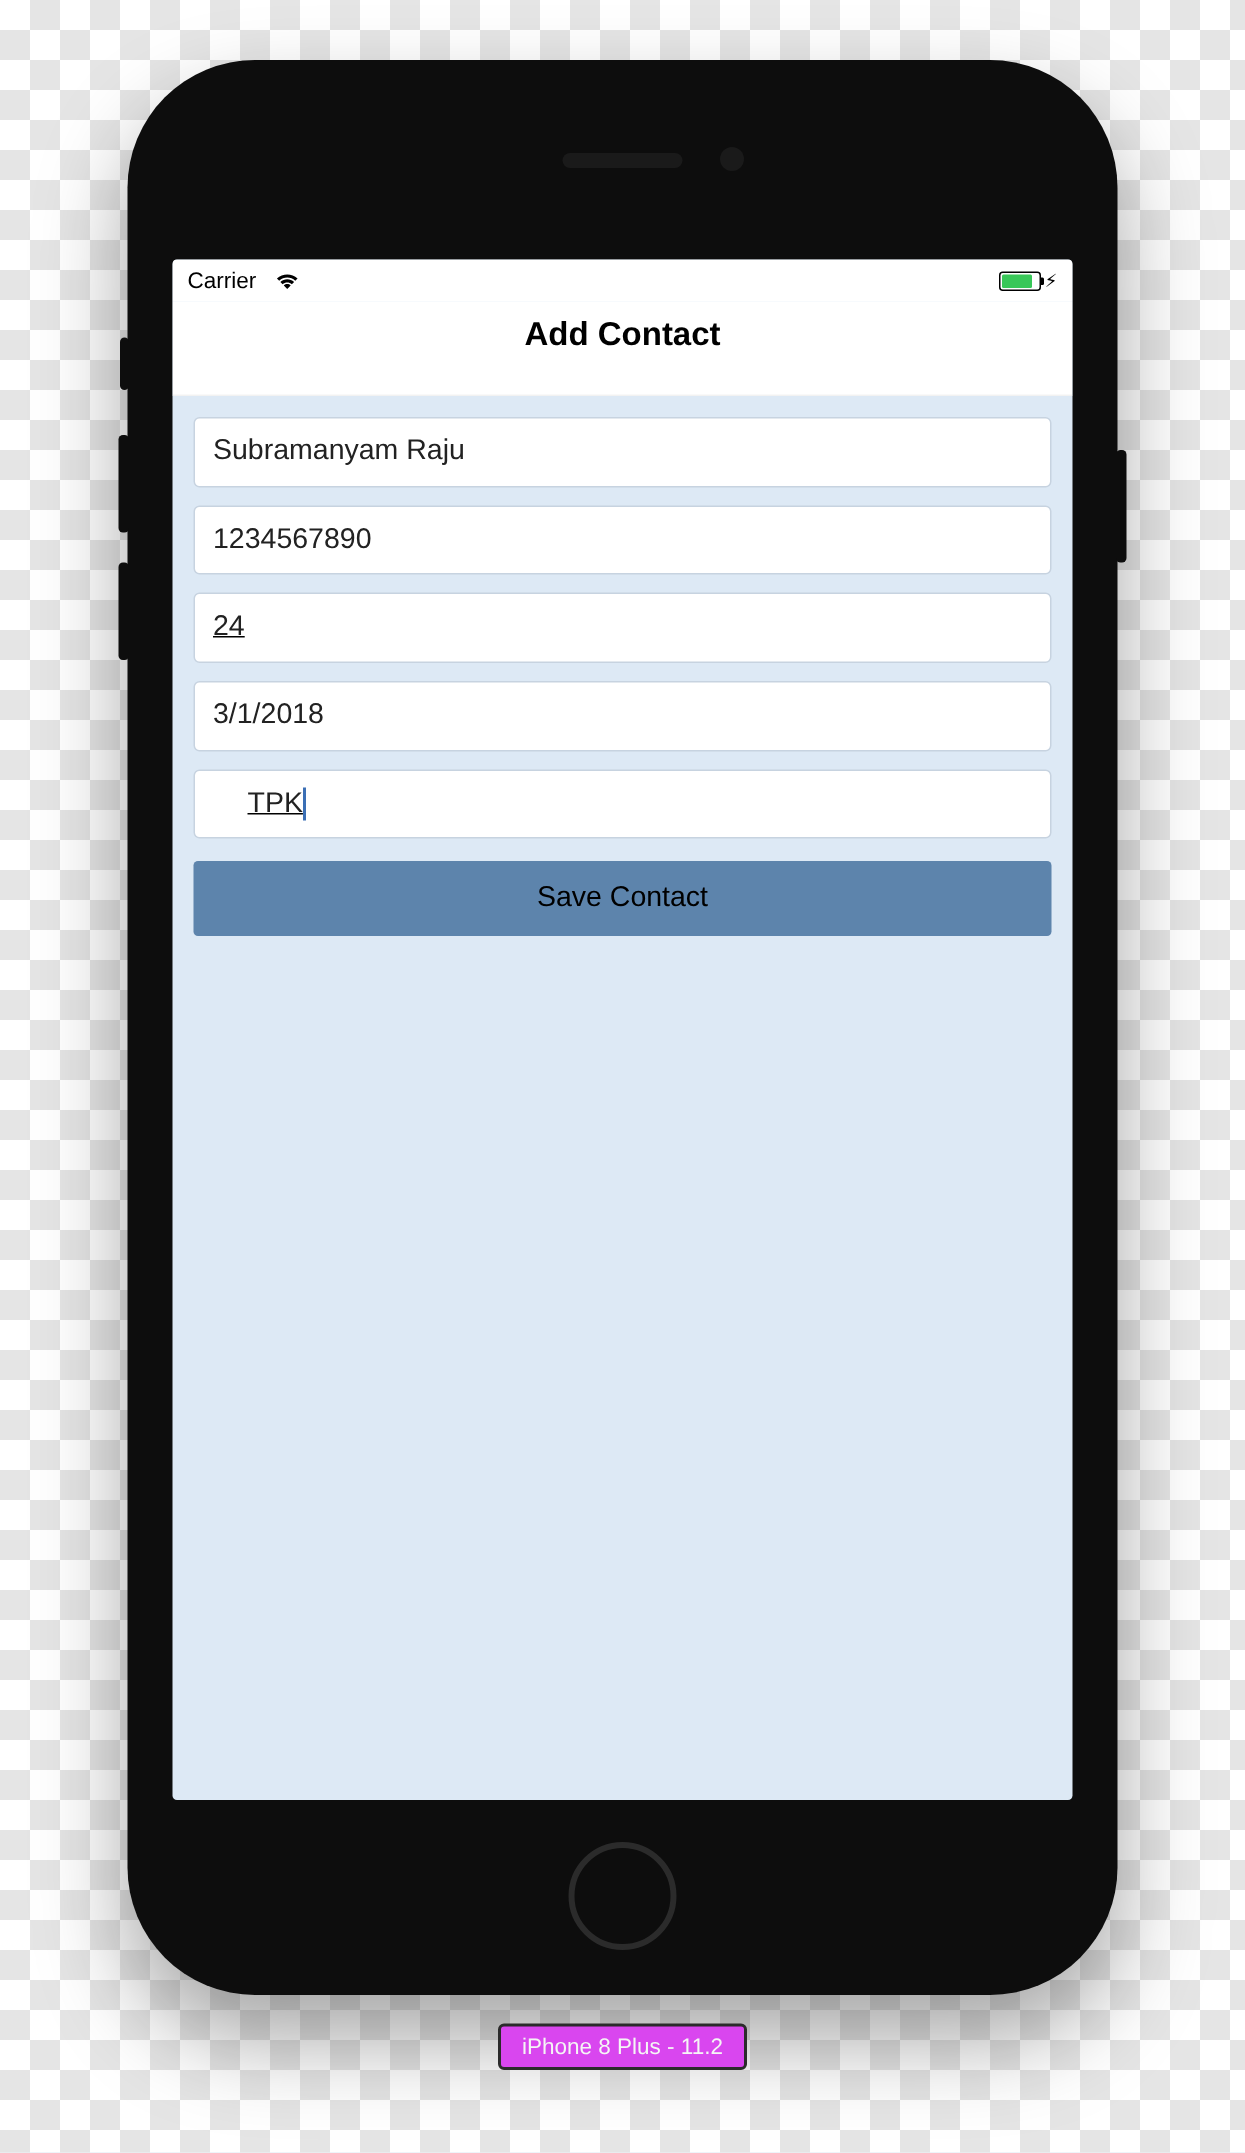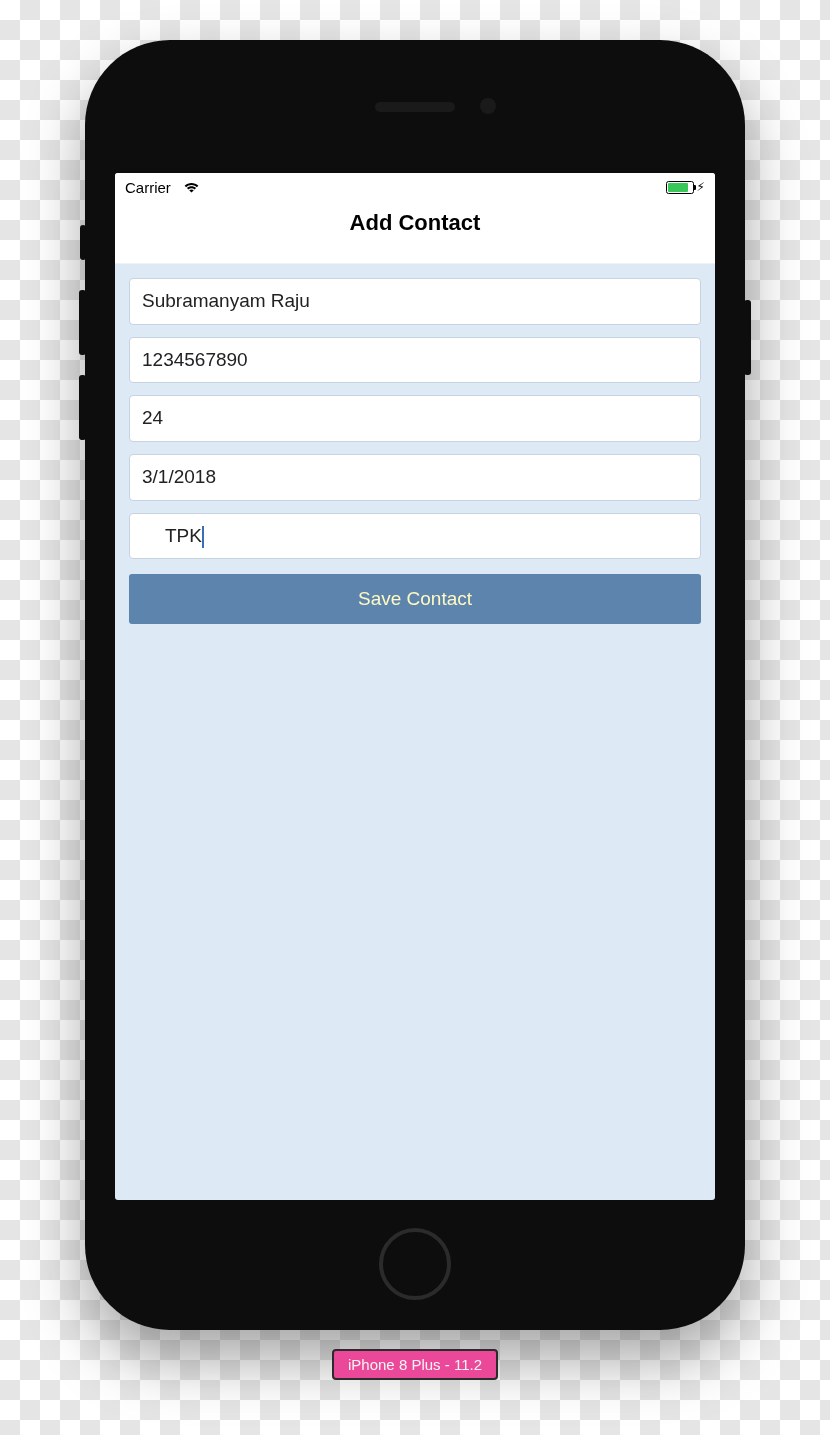--- a/index.html
+++ b/index.html
@@ -56,54 +56,54 @@
     }
     .status-left { display: flex; align-items: center; gap: 12px; font-size: 15px; }
     .status-center { position: absolute; left: 0; right: 0; text-align: center; font-weight: 600; font-size: 15px; pointer-events: none; }
     .status-right { display: flex; align-items: center; gap: 3px; }
     .wifi-icon svg { width: 17px; height: 13px; display: block; }
     .battery { width: 28px; height: 13px; border: 1px solid #000; border-radius: 2.5px; position: relative; display: flex; align-items: center; }
     .battery::after { content: ""; position: absolute; right: -3px; top: 3.5px; width: 2px; height: 5px; background: #000; border-radius: 0 1px 1px 0; }
     .battery-fill { width: 80%; height: 9px; margin-left: 1px; background: #38c758; border-radius: 1px; }
     .bolt { font-size: 12px; }
     .nav-bar { background: #ffffff; text-align: center; padding: 9px 0 27px; font-size: 22px; font-weight: 700; border-bottom: 1px solid rgba(0,0,0,0.05); }
-    .form-area { padding: 14px; }
+    .form-area { padding: 14px; text-decoration: underline; }
     .field-row { display: flex; gap: 12px; }
     .input {
       width: 100%;
       background: #ffffff;
       border: 1px solid #c7d3e0;
       border-radius: 4px;
       padding: 10px 12px;
       font-size: 19px;
       color: #222;
       margin-bottom: 12px;
       font-family: inherit;
       line-height: 1.3;
     }
     .input.focused { position: relative; padding-left: 35px; }
     .cursor-line { display: inline-block; width: 2px; height: 22px; background: #3b6fb5; vertical-align: middle; margin-left: 0px; }
     .save-btn {
       width: 100%;
       background: #5d84ac;
-      color: #fef9c3;
+      color: #000000;
       border: none;
       border-radius: 3px;
       padding: 14px 0;
       font-size: 19px;
       font-weight: 500;
       margin-top: 3px;
       font-family: inherit;
     }
     .device-label {
       position: absolute;
       bottom: 55px;
       left: 50%;
       transform: translateX(-50%);
-      background: #ec4899;
+      background: #d946ef;
       color: #f5f5f5;
       border: 2px solid #2b2b2b;
       border-radius: 4px;
       padding: 5px 14px;
       font-size: 15px;
       margin-top: 16px;
     }
   </style>
 </head>
 <body>

